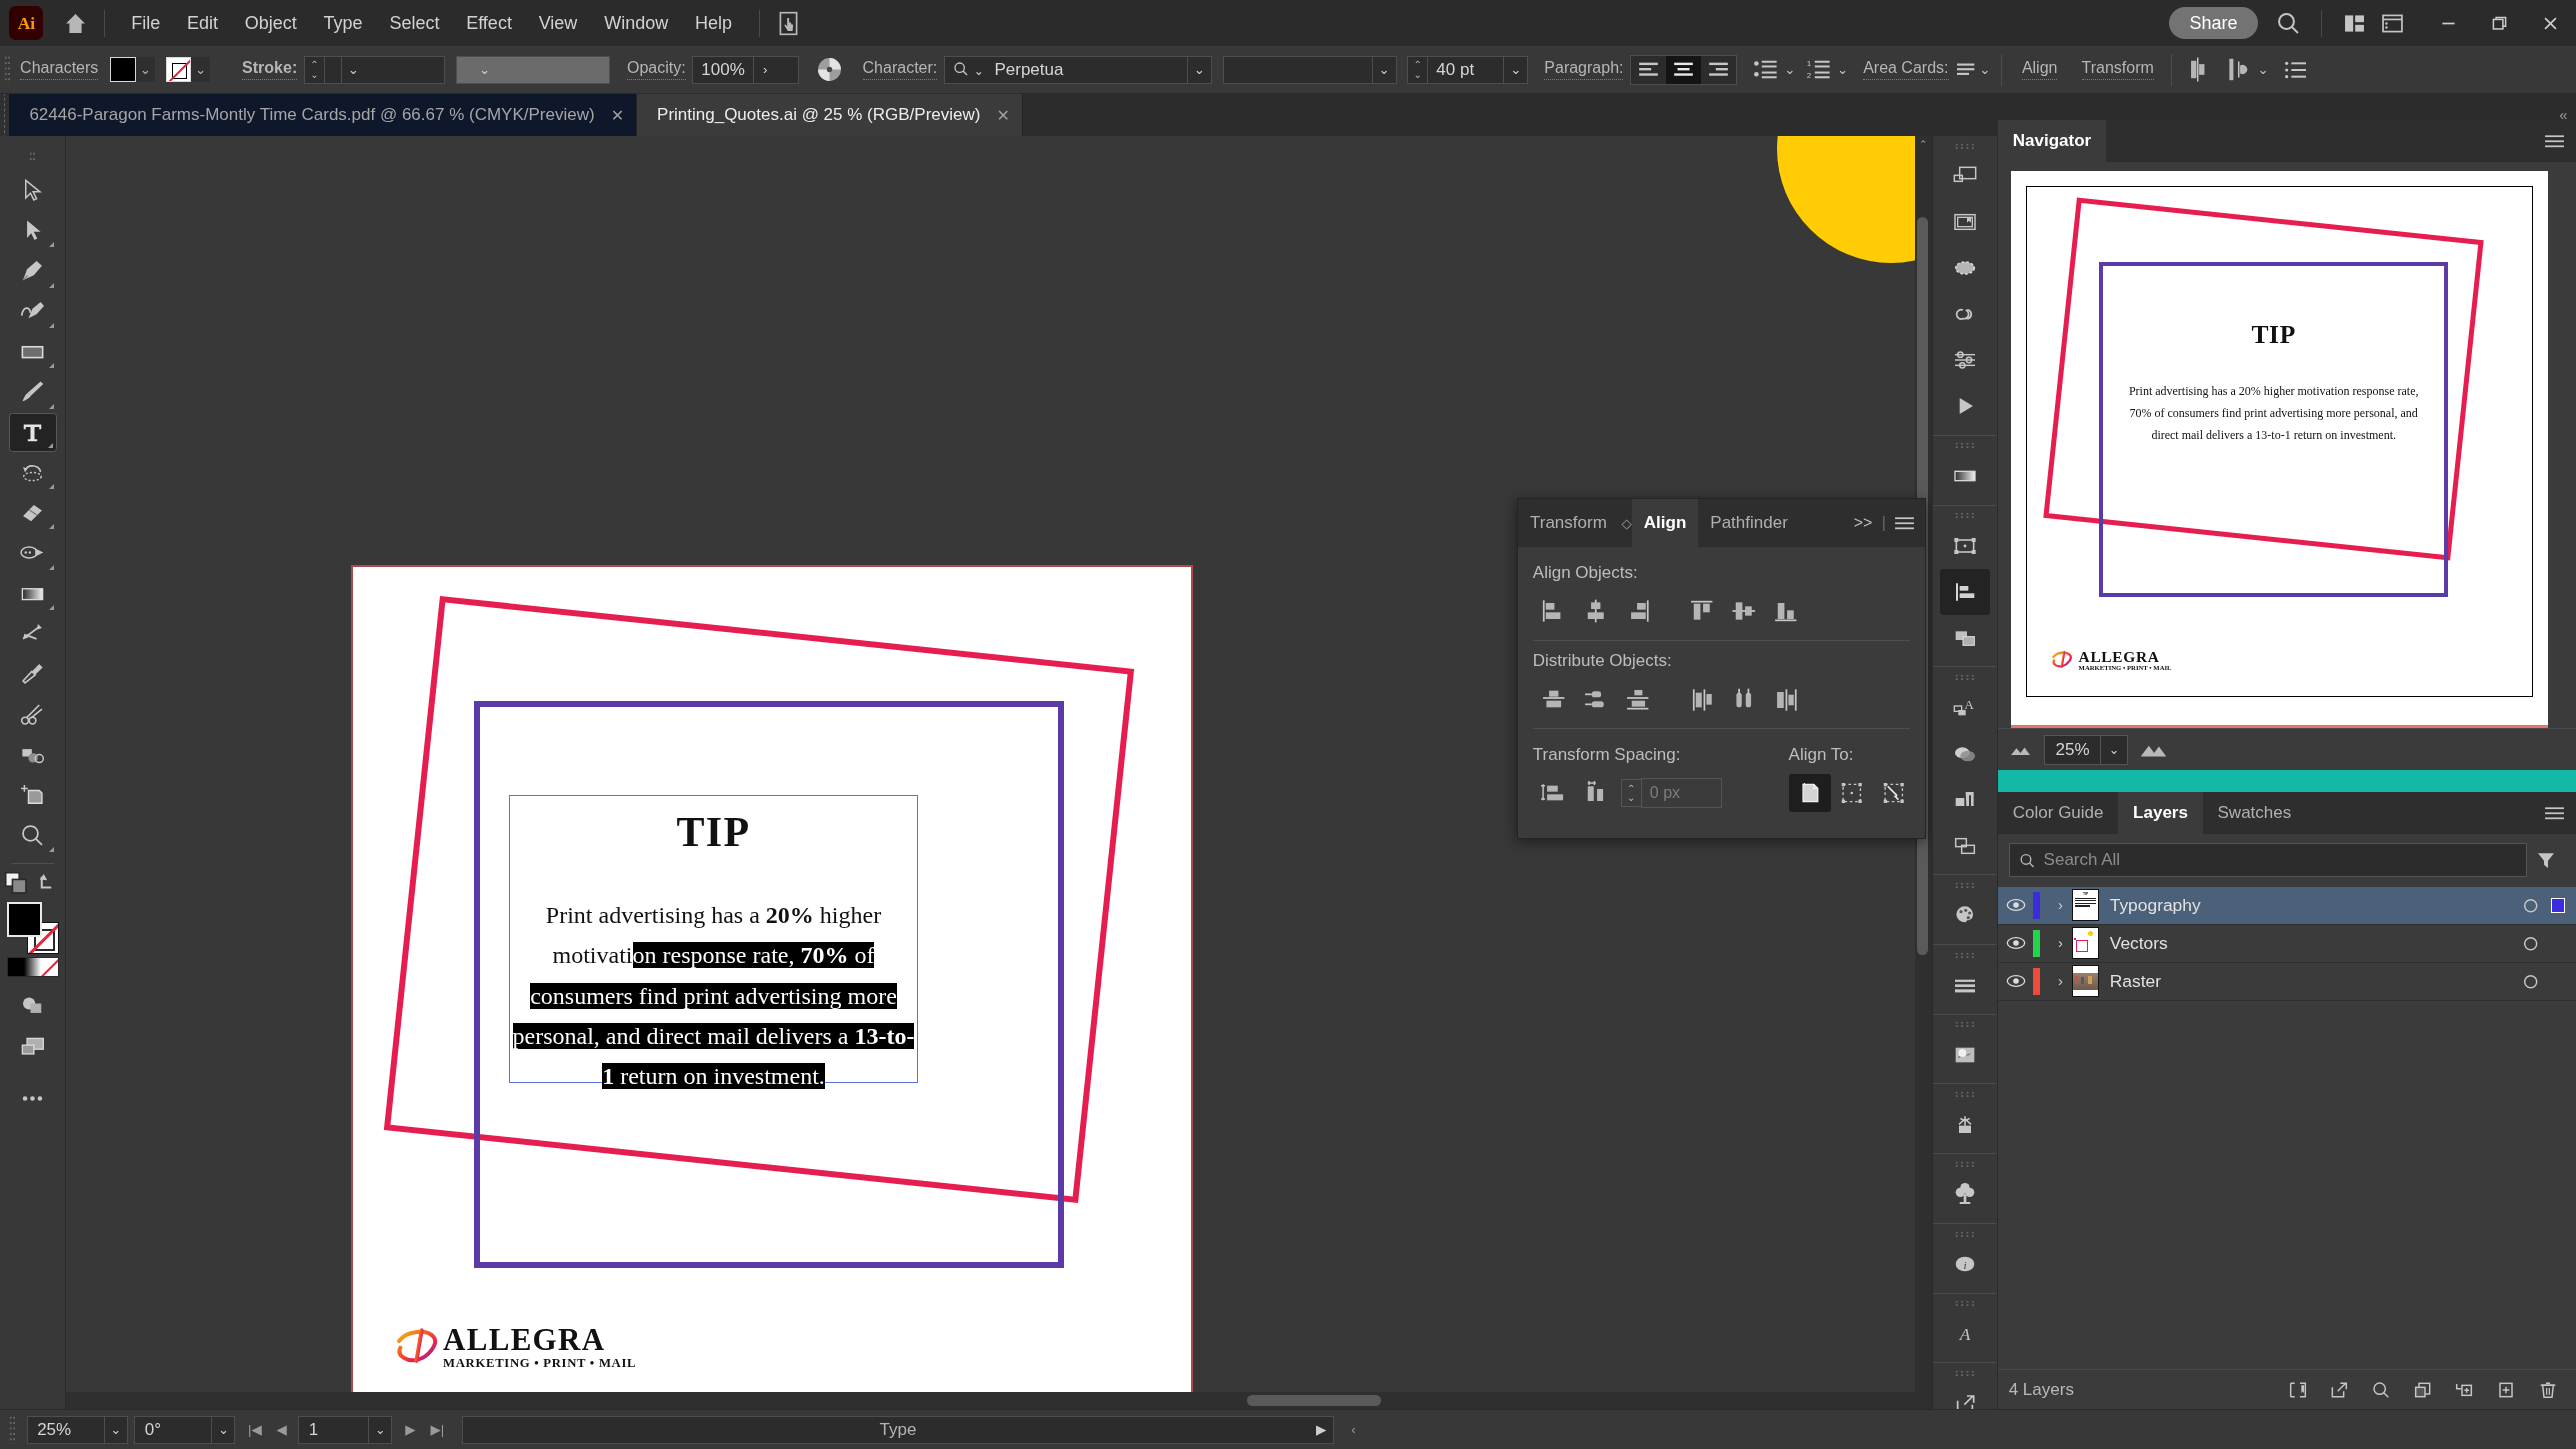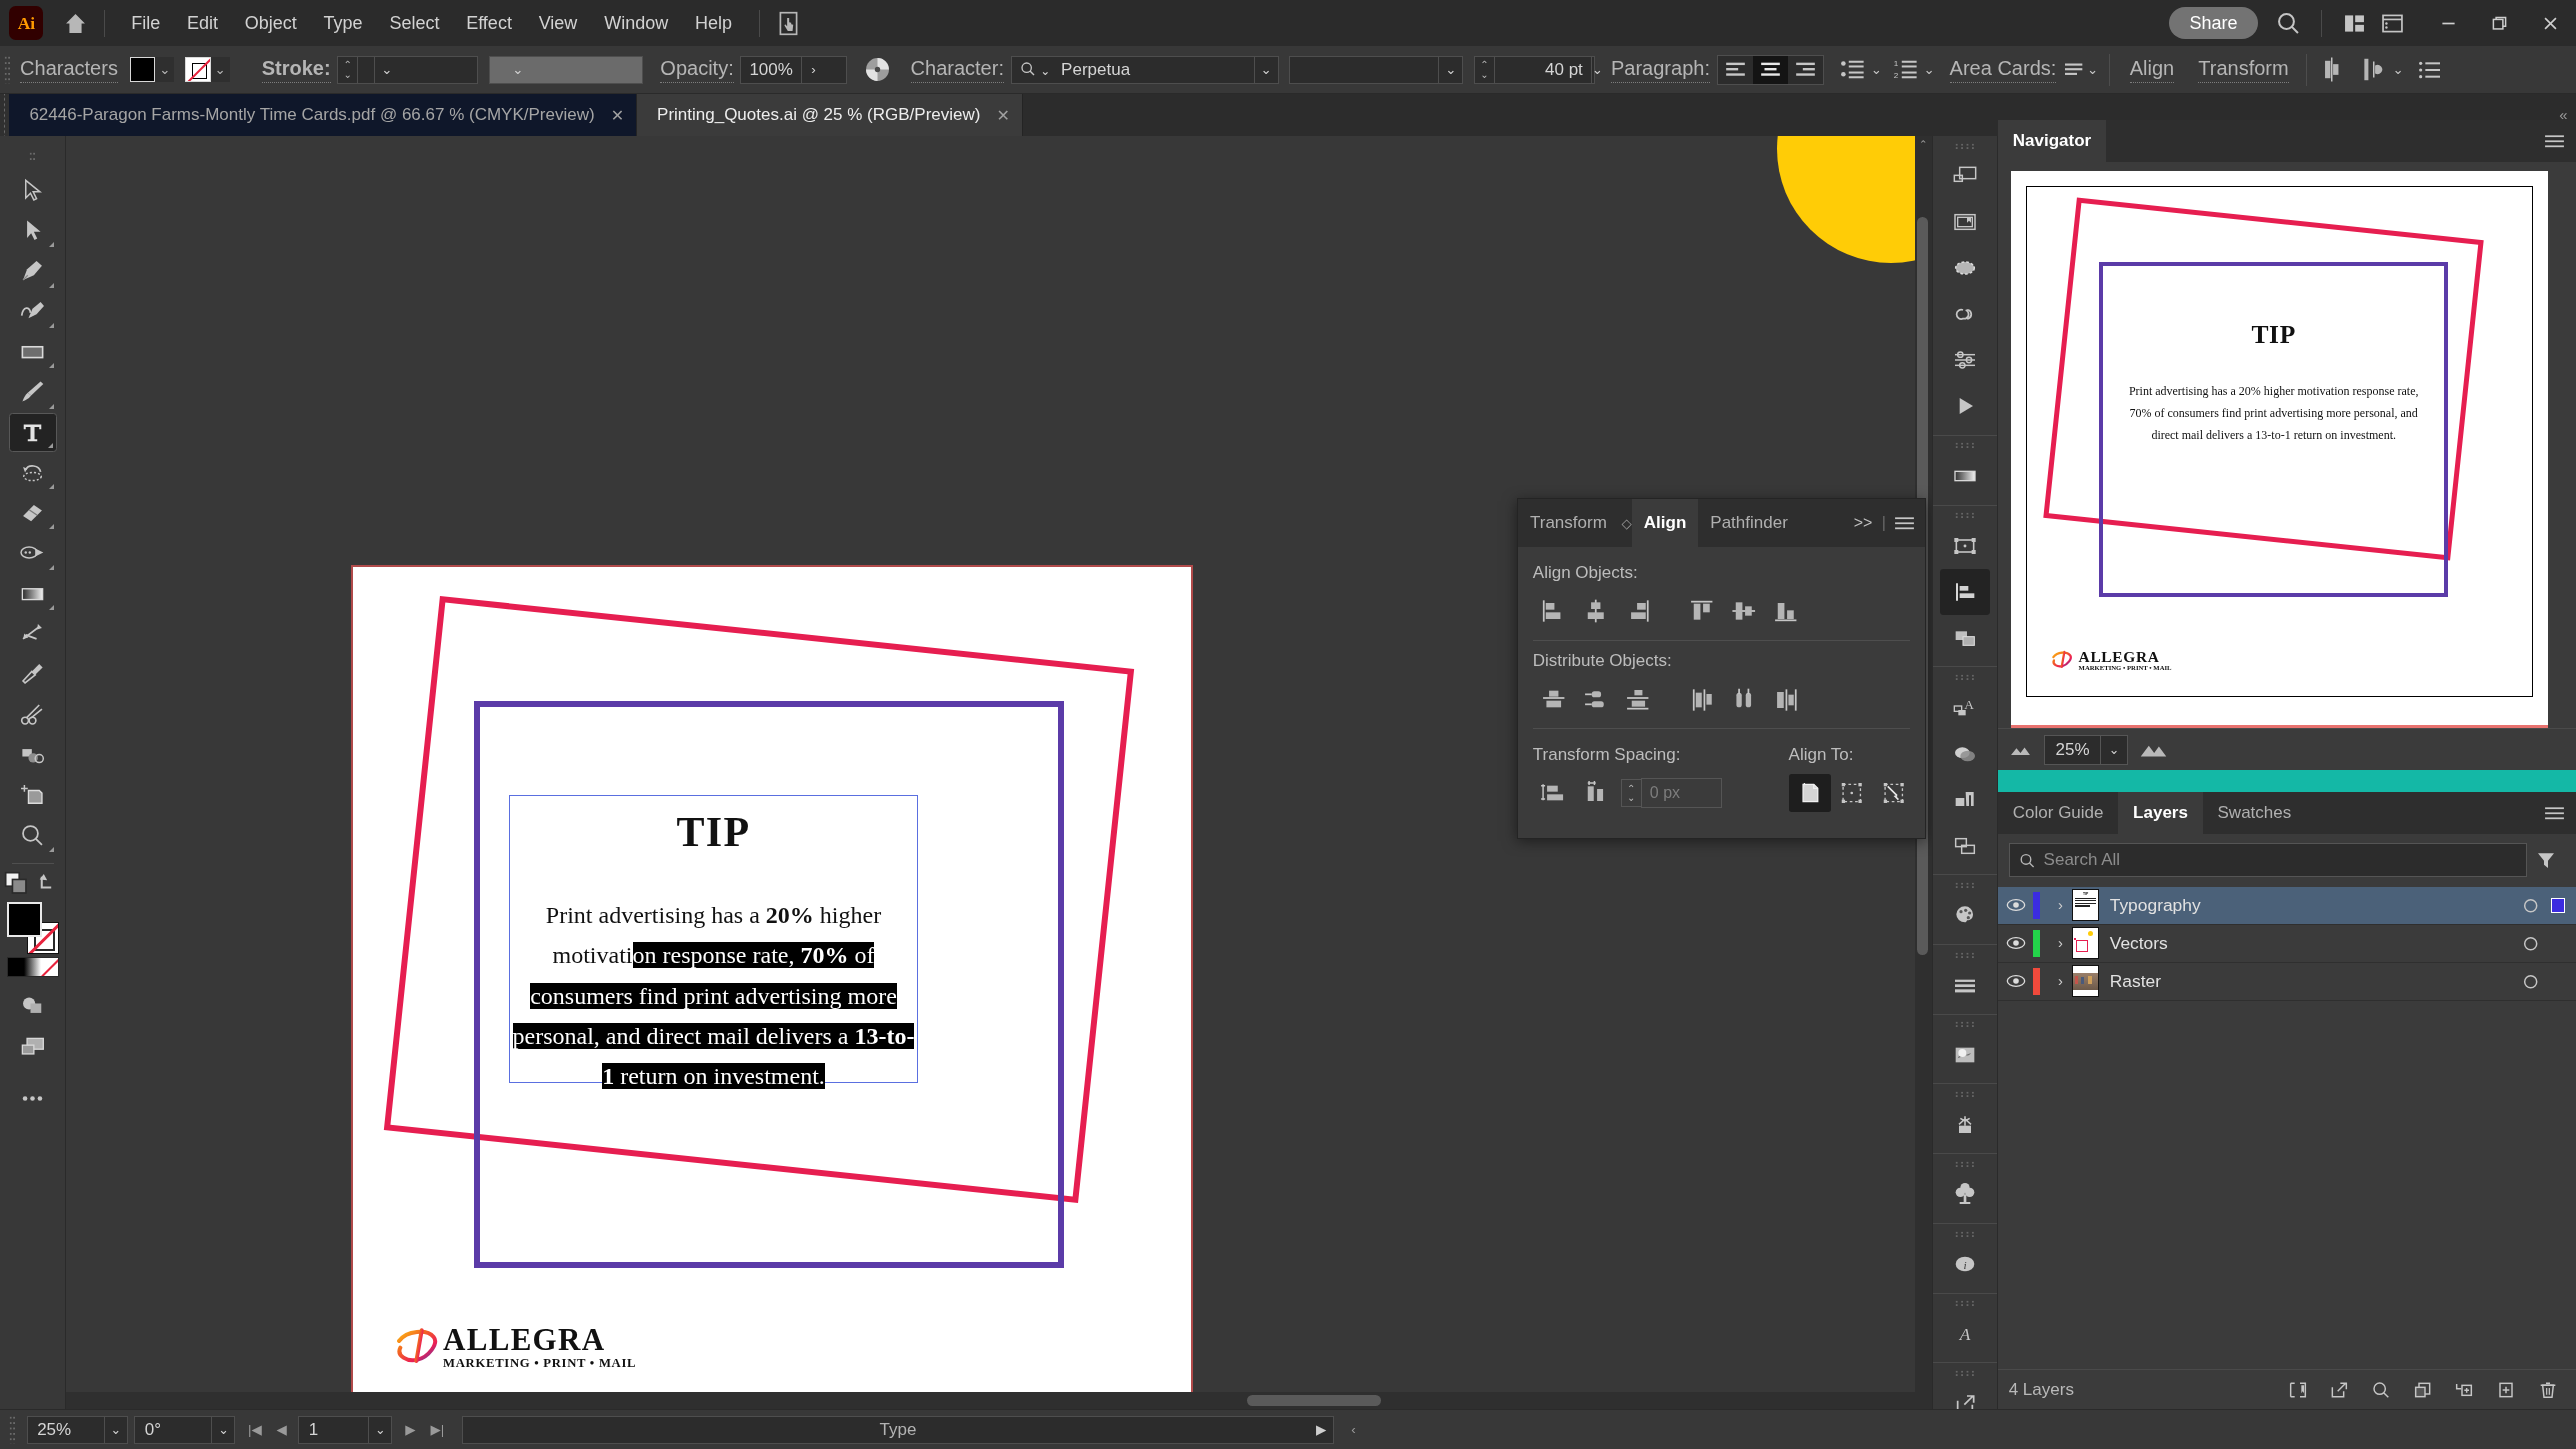--- a/index.html
+++ b/index.html
@@ -40,21 +40,21 @@
 
   
   .controlbar {
     position:absolute; left:0; top:46px; width:2576px; height:48px;
     background:#383838; display:flex; align-items:center;
     border-bottom:0.7px solid #2a2a2a;
   }
   .grip { width:6.7px;height:29.5px; margin-left:4px;
     background-image:radial-gradient(#6a6a6a 0.8px, transparent 0.9px);
     background-size:3.4px 5.4px; }
-  .cb-label { font-size:20px; color:#b5b5b5; margin:0 6.7px 0 9.4px; white-space:nowrap;}
+  .cb-label { font-size:16px; color:#b5b5b5; margin:0 6.7px 0 9.4px; white-space:nowrap;}
   .dotted { border-bottom:1.3px dotted #7d7d7d; padding-bottom:2px; }
   .swatch-pair { display:flex; align-items:center; margin-left:5.4px; }
   .swatch { width:25.5px;height:25.5px; border:1.3px solid #d8d8d8; background:#000; }
   .swatch.none { background:#fff; position:relative; overflow:hidden;}
   .swatch.none:after{content:"";position:absolute;left:-4px;top:10.7px;width:38px;height:2px;background:#e8233d;transform:rotate(-45deg);}
   .swatch.none:before{content:"";position:absolute;left:5.4px;top:5.4px;width:13.4px;height:13.4px;border:1.3px solid #000;}
   .chev { width:19px;height:25.5px;display:flex;align-items:center;justify-content:center;background:#2f2f2f;color:#bbb;font-size:13.4px;}
   .field {
     height:28px; background:#2c2c2c; border:0.7px solid #4e4e4e;
     display:flex; align-items:center; color:#d5d5d5; font-size:17px;
@@ -355,21 +355,21 @@
     <div class="field" style="width:174px;margin-left:10.7px;">
       <div class="txt" style="flex:1;"></div>
       <div class="drop">⌄</div>
     </div>
     <div style="display:flex;align-items:center;margin-left:10.7px;">
       <div class="stepper">
           <div>⌃</div>
           <div>⌄</div>
         </div>
       <div class="field" style="width:101px;">
-        <div class="txt" style="flex:1;margin-left:42px;">40 pt</div>
+        <div class="txt" style="flex:1;">40 pt</div>
         <div class="drop">⌄</div>
       </div>
     </div>
 
     <div class="cb-label dotted" style="margin-left:16px;">Paragraph:</div>
     <div class="seg">
       <div>
         <svg width="23" height="20" viewBox="0 0 34 30">
             <rect x="3" y="4" width="28" height="3.6" fill="#c6c6c6"></rect>
             <rect x="3" y="12" width="18" height="3.6" fill="#c6c6c6"></rect>

